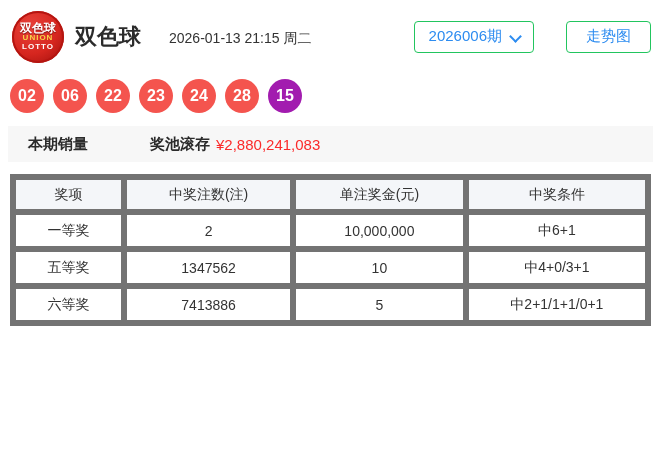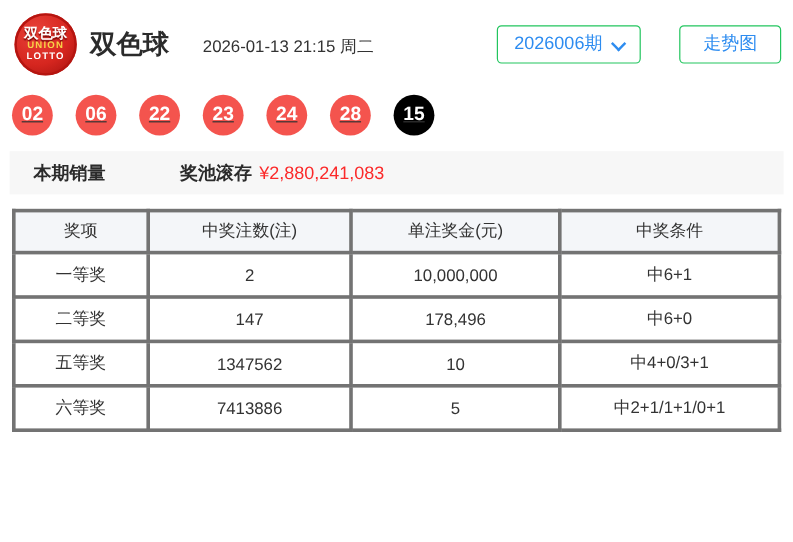--- a/index.html
+++ b/index.html
@@ -20,37 +20,37 @@
   .header-right { margin-left:auto; display:flex; align-items:center; gap:32px; padding-right:2px; }
   .btn { border:1px solid #22c55e; border-radius:4px; background:#fff; color:#2d8cf0;
     font-size:15px; font-family:inherit; display:flex; align-items:center; cursor:pointer; }
   .issue-btn { padding:5px 12px 6px 14px; gap:9px; }
   .trend-btn { padding:5px 19px 6px 19px;text-align:center; }
   .chev { width:10px; height:10px; position:relative; top:-2px; }
   .chev:before { content:""; position:absolute; left:0; top:3px; width:7px; height:7px;
     border-right:2px solid #2d8cf0; border-bottom:2px solid #2d8cf0; transform:rotate(45deg); }
 
   
-  .balls { display:flex; gap:19px; padding-left:10px; margin-top:15px;text-decoration:underline; }
+  .balls { display:flex; gap:9px; padding-left:10px; margin-top:15px; }
   .ball { width:34px; height:34px; border-radius:50%; color:#fff; font-weight:bold;
     font-size:16px; display:flex; align-items:center; justify-content:center; }
   .ball.red { background:#f4544e; }
-  .ball.blue { background:#000000; }
+  .ball.blue { background:#a21caf; }
 
   
   .summary { margin:13px 8px 0 8px; background:#f7f7f7; height:36px;
     display:flex; align-items:center; padding-left:20px; font-size:15px;text-align:right; }
   .summary .lbl { font-weight:bold; color:#2b2b2b; }
   .summary .val { color:#fb2a2a; margin-left:6px; }
   .summary .gap { width:62px; }
 
   
   table { margin:12px 10px 0 10px; width:641px; border-collapse:collapse;
     font-size:14px; color:#333; text-align:center; table-layout:fixed; }
-  th, td { border:3px solid #737373; font-weight:normal;text-align:center; }
+  th, td { border:6px solid #737373; font-weight:normal;text-align:center; }
   th { background:#f4f6f9; height:35px; }
   td { height:37px; background:#fff; }
   col.c1 { width:17.5%; } col.c2 { width:26.6%; } col.c3 { width:27.2%; } col.c4 { width:28.7%; }
 </style>
 </head>
 <body>
 
 <div class="header">
   <div class="logo">
     <span class="l1">双色球</span>
@@ -103,26 +103,20 @@
       </tr>
     </thead>
   <tbody>
       <tr>
         <td>一等奖</td>
         <td>2</td>
         <td>10,000,000</td>
         <td>中6+1</td>
       </tr>
       <tr>
-        <td>二等奖</td>
-        <td>147</td>
-        <td>178,496</td>
-        <td>中6+0</td>
-      </tr>
-      <tr>
         <td>五等奖</td>
         <td>1347562</td>
         <td>10</td>
         <td>中4+0/3+1</td>
       </tr>
       <tr>
         <td>六等奖</td>
         <td>7413886</td>
         <td>5</td>
         <td>中2+1/1+1/0+1</td>

